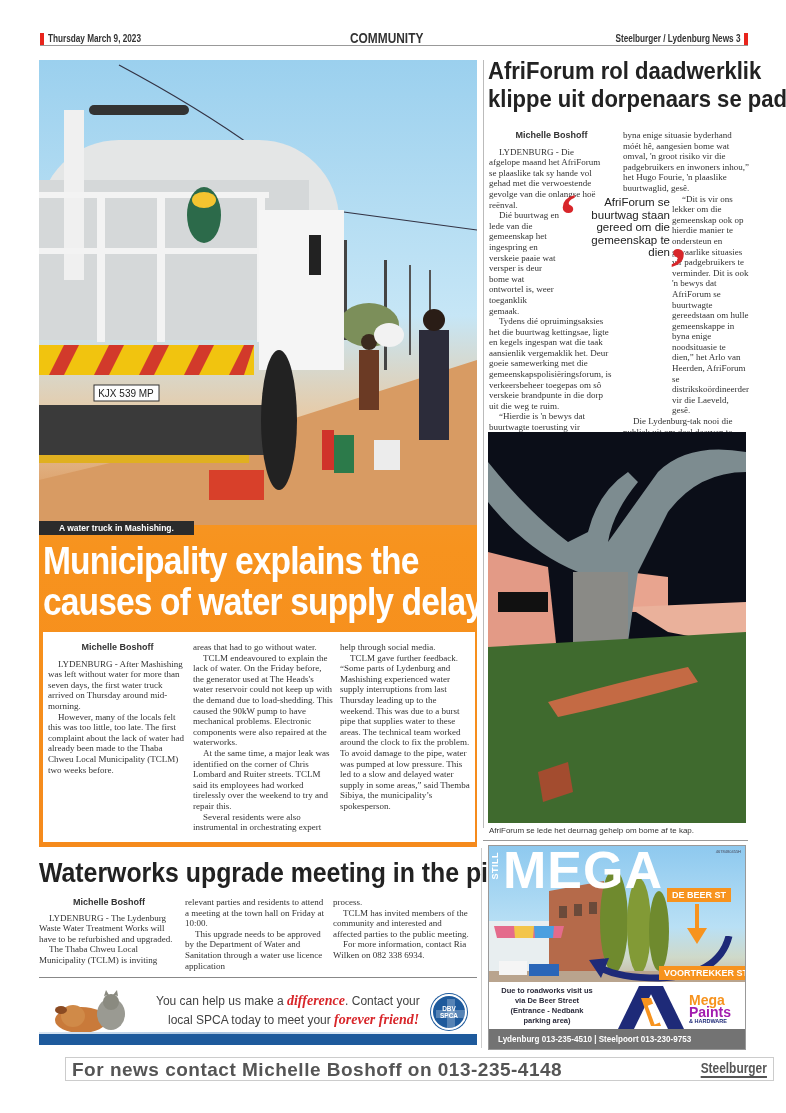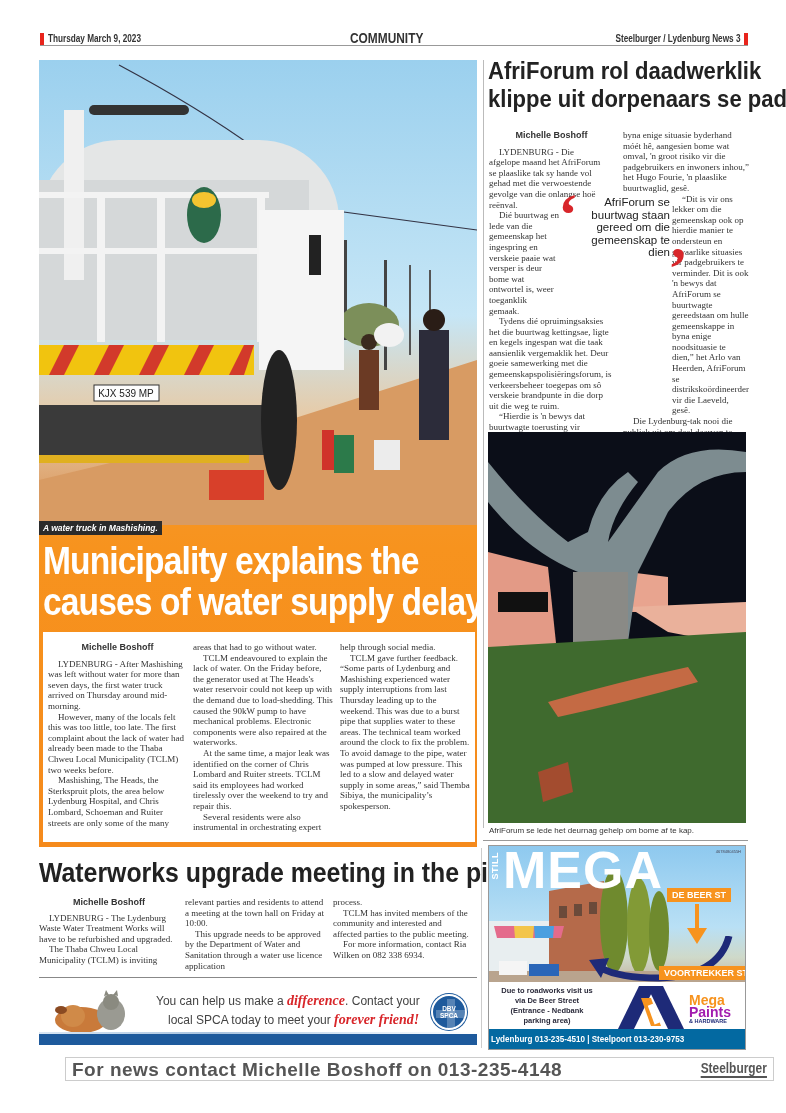--- a/index.html
+++ b/index.html
@@ -11,21 +11,21 @@
   .hdr-bar { position: absolute; top: 1px; width: 4px; height: 12px; background: #e8241c; }
   .hdr-bar.left { left: 0; }
   .hdr-bar.right { right: 0; }
   .hdr-date { position: absolute; left: 8px; top: 1px; font-family: "Liberation Sans", sans-serif; font-size: 10px; font-weight: bold; color: #333; transform: scaleX(0.82); transform-origin: left; }
   .hdr-section { position: absolute; left: 310px; top: -2px; font-family: "Liberation Sans", sans-serif; font-size: 14px; font-weight: bold; color: #333; transform: scaleX(0.85); transform-origin: left; }
   .hdr-pub { position: absolute; right: 8px; top: 1px; font-family: "Liberation Sans", sans-serif; font-size: 10px; font-weight: bold; color: #333; transform: scaleX(0.82); transform-origin: right; }
 
   
   .truck-article { position: absolute; left: 39px; top: 60px; width: 438px; height: 787px; background: linear-gradient(180deg, #f7b15f 0%, #f7931e 62%, #f58a1c 100%); }
   .truck-photo { position: absolute; left: 0; top: 0; width: 438px; height: 465px; overflow: hidden; background: linear-gradient(180deg, #9bd0ee 0%, #c6e6f6 55%, #e9c9a2 78%, #d58b4d 100%); }
-  .photo-caption { position: absolute; left: 0; top: 461px; background: #2b2b2b; color: #fff; font-family: "Liberation Sans", sans-serif; font-size: 8.5px; font-weight: bold; padding: 2px 4px; z-index: 3; font-style: italic; }
+  .photo-caption { position: absolute; left: 0; top: 461px; background: #2b2b2b; color: #fff; font-family: "Liberation Sans", sans-serif; font-size: 8.5px; font-weight: bold; padding: 2px 20px; z-index: 3; }
   .headline-big { position: absolute; left: 4px; top: 480px; width: 432px; font-family: "Liberation Sans", sans-serif; font-weight: bold; color: #fff; font-size: 39px; line-height: 41px; letter-spacing: -1px; transform: scaleX(0.86); transform-origin: left; white-space: nowrap; }
   .truck-body-box { position: absolute; left: 4px; top: 572px; width: 432px; height: 210px; background: #fff; }
   .cols3 { position: absolute; display: flex; gap: 6px; }
   .col { font-size: 9px; line-height: 10.6px; color: #333; text-align: left; }
   .byline { font-family: "Liberation Sans", sans-serif; font-weight: bold; font-size: 9px; text-align: center; margin-bottom: 6px; color: #333; }
   .col p { text-indent: 10px; }
   .col p.noindent { text-indent: 0; }
 
   
   .afri-rule { position: absolute; left: 483px; top: 60px; width: 1px; height: 768px; background: #bbb; }
@@ -62,21 +62,21 @@
   .mega-code { position: absolute; right: 4px; top: 3px; font-family: "Liberation Sans", sans-serif; font-size: 4px; color: #445; }
   .mega-still { position: absolute; left: 1px; top: 6px; writing-mode: vertical-rl; transform: rotate(180deg); font-family: "Liberation Sans", sans-serif; font-weight: bold; font-size: 9px; color: #fff; letter-spacing: 0.5px; }
   .mega-word { position: absolute; left: 14px; top: -4px; font-family: "Liberation Sans", sans-serif; font-weight: bold; font-size: 52px; color: #fff; letter-spacing: 1px; line-height: 56px; }
   .street-tag { position: absolute; background: #f7931e; color: #fff; font-family: "Liberation Sans", sans-serif; font-weight: bold; font-size: 9px; padding: 2px 5px; white-space: nowrap; }
   .mega-white { position: absolute; left: 0; top: 136px; width: 258px; height: 48px; background: #fff; }
   .mega-msg { position: absolute; left: 8px; top: 140px; width: 100px; text-align: center; font-family: "Liberation Sans", sans-serif; font-weight: bold; font-size: 7.5px; line-height: 10px; color: #2a2a3a; }
   .mega-brand { position: absolute; left: 200px; top: 148px; font-family: "Liberation Sans", sans-serif; font-weight: bold; text-align: left; line-height: 12px; }
   .mega-brand .b1 { color: #f7931e; font-size: 14px; display: block; }
   .mega-brand .b2 { color: #a21caf; font-size: 14px; display: block; }
   .mega-brand .b3 { color: #1e2a78; font-size: 5.5px; display: block; line-height: 7px; }
-  .mega-phones { position: absolute; left: 0; bottom: 0; width: 258px; height: 20px; background: #0369a1; color: #fff; font-family: "Liberation Sans", sans-serif; font-weight: bold; font-size: 9.5px; line-height: 20px; padding-left: 2px; white-space: nowrap; transform-origin: left; }
+  .mega-phones { position: absolute; left: 0; bottom: 0; width: 258px; height: 20px; background: #737373; color: #fff; font-family: "Liberation Sans", sans-serif; font-weight: bold; font-size: 9.5px; line-height: 20px; padding-left: 9px; white-space: nowrap; transform-origin: left; }
   .mega-phones span { display: inline-block; transform: scaleX(0.85); transform-origin: left; }
 
   
   .footer-box { position: absolute; left: 39px; top: 1057px; width: 709px; height: 24px; border: 1px solid #ccc; background: #fff; margin-left: 26px; }
   .footer-text { position: absolute; left: 6px; top: 0px; font-family: "Liberation Sans", sans-serif; font-weight: bold; font-size: 19px; line-height: 24px; color: #555; white-space: nowrap; letter-spacing: 0.5px; }
   .footer-logo { position: absolute; right: 6px; top: 2px; font-family: "Liberation Sans", sans-serif; font-weight: bold; font-size: 14px; color: #555; border-bottom: 2px solid #555; line-height: 16px; transform: scaleX(0.85); transform-origin: right; }
 </style>
 </head>
 <body>
 
@@ -156,21 +156,20 @@
     <span>Municipality explains the</span><br>
     <span>causes of water supply delay</span>
   </h1>
 
   <div class="truck-body-box">
     <div class="cols3" style="left:5px; top:10px; width:422px;">
       <div class="col" style="width:139px;">
         <div class="byline">Michelle Boshoff</div>
         <p>LYDENBURG - After Mashishing was left without water for more than seven days, the first water truck arrived on Thursday around mid-morning.</p>
         <p>However, many of the locals felt this was too little, too late. The first complaint about the lack of water had already been made to the Thaba Chweu Local Municipality (TCLM) two weeks before.</p>
-        <p>Mashishing, The Heads, the Sterkspruit plots, the area below Lydenburg Hospital, and Chris Lombard, Schoeman and Ruiter streets are only some of the many</p>
       </div>
       <div class="col" style="width:141px;">
         <p class="noindent">areas that had to go without water.</p>
         <p>TCLM endeavoured to explain the lack of water. On the Friday before, the generator used at The Heads's water reservoir could not keep up with the demand due to load-shedding. This caused the 90kW pump to have mechanical problems. Electronic components were also repaired at the waterworks.</p>
         <p>At the same time, a major leak was identified on the corner of Chris Lombard and Ruiter streets. TCLM said its employees had worked tirelessly over the weekend to try and repair this.</p>
         <p>Several residents were also instrumental in orchestrating expert</p>
       </div>
       <div class="col" style="width:130px;">
         <p class="noindent">help through social media.</p>
         <p>TCLM gave further feedback. “Some parts of Lydenburg and Mashishing experienced water supply interruptions from last Thursday leading up to the weekend. This was due to a burst pipe that supplies water to these areas. The technical team worked around the clock to fix the problem. To avoid damage to the pipe, water was pumped at low pressure. This led to a slow and delayed water supply in some areas,” said Themba Sibiya, the municipality’s spokesperson.</p>

